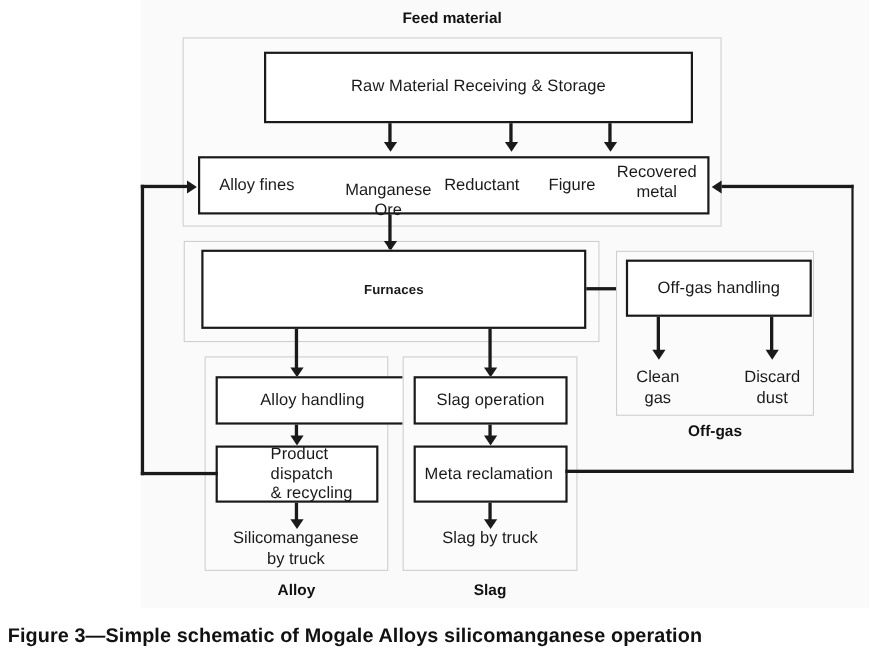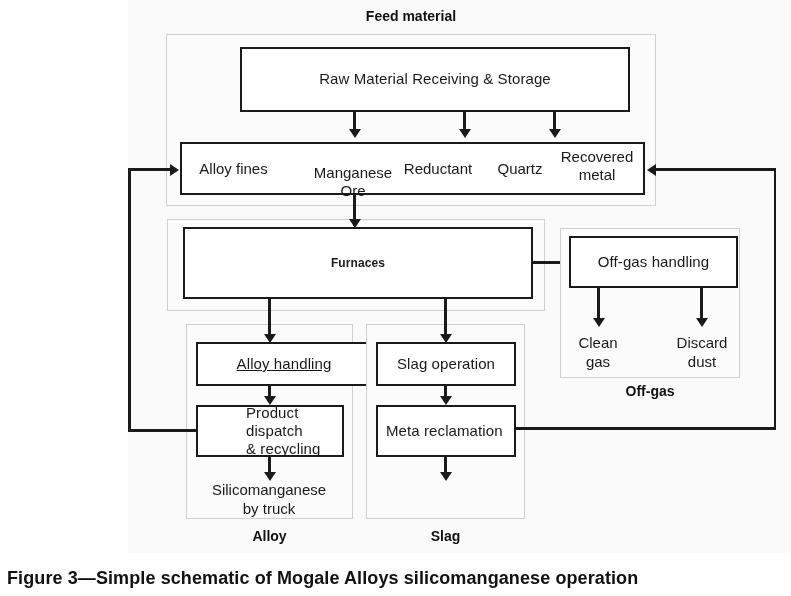--- a/index.html
+++ b/index.html
@@ -147,21 +147,21 @@
   <div class="arrow-down" style="left:458.5px; top:129px;"></div>
 
   <div class="vline" style="left:553px; top:112px; height:19px;"></div>
   <div class="arrow-down" style="left:548.5px; top:129px;"></div>
 
   <div class="pbox" style="left:180px; top:142px; width:465px; height:53px;"></div>
 
   <div class="feed-label" style="left:186px; top:160px; width:95px;">Alloy fines</div>
   <div class="feed-label" style="left:294px; top:148px; width:118px;margin-top:16px;">Manganese<br>Ore</div>
   <div class="feed-label" style="left:392px; top:160px; width:92px;">Reductant</div>
-  <div class="feed-label" style="left:485px; top:160px; width:70px;">Quartz</div>
+  <div class="feed-label" style="left:485px; top:160px; width:70px;">Figure</div>
   <div class="feed-label" style="left:552px; top:148px; width:90px;">Recovered<br>metal</div>
 
   <div class="panel" style="left:167px; top:219px; width:378px; height:92px;"></div>
 
   <div class="vline" style="left:353px; top:195px; height:31px;"></div>
   <div class="arrow-down" style="left:348.5px; top:219px;"></div>
 
   <div class="pbox bold" style="left:183px; top:227px; width:350px; height:72px;">Furnaces</div>
 
   <div class="hline" style="left:533px; top:261px; width:32px;"></div>
@@ -180,21 +180,21 @@
   <div class="ftext" style="left:558px; top:334px; width:80px;">Clean<br>gas</div>
   <div class="ftext" style="left:662px; top:334px; width:80px;">Discard<br>dust</div>
 
   <div class="gcap" style="left:560px; top:383px; width:180px;">Off-gas</div>
 
   <div class="panel" style="left:186px; top:324px; width:167px; height:195px;"></div>
 
   <div class="vline" style="left:268px; top:299px; height:38px;"></div>
   <div class="arrow-down" style="left:263.5px; top:334px;"></div>
 
-  <div class="pbox" style="left:196px; top:342px; width:176px; height:44px;text-decoration:underline;">Alloy handling</div>
+  <div class="pbox" style="left:196px; top:342px; width:176px; height:44px;">Alloy handling</div>
 
   <div class="vline" style="left:268px; top:386px; height:13px;"></div>
   <div class="arrow-down" style="left:263.5px; top:396px;"></div>
 
   <div class="pbox left-text" style="left:196px; top:405px; width:148px; height:52px;padding-left:48px;">Product dispatch<br>&amp; recycling</div>
 
   <div class="vline" style="left:268px; top:457px; height:18px;"></div>
   <div class="arrow-down" style="left:263.5px; top:472px;"></div>
 
   <div class="ftext" style="left:190px; top:481px; width:158px;">Silicomanganese<br>by truck</div>
@@ -209,20 +209,21 @@
   <div class="pbox" style="left:376px; top:342px; width:140px; height:44px;">Slag operation</div>
 
   <div class="vline" style="left:444px; top:386px; height:13px;"></div>
   <div class="arrow-down" style="left:439.5px; top:396px;"></div>
 
   <div class="pbox left-text" style="left:376px; top:405px; width:140px; height:52px;">Meta reclamation</div>
 
   <div class="vline" style="left:444px; top:457px; height:18px;"></div>
   <div class="arrow-down" style="left:439.5px; top:472px;"></div>
 
+  <div class="ftext" style="left:366px; top:481px; width:159px;">Slag by truck</div>
 
   <div class="gcap" style="left:366px; top:528px; width:159px;">Slag</div>
 
   <div class="hline" style="left:128px; top:429px; width:70px;"></div>
   <div class="vline" style="left:128px; top:168px; height:264px;"></div>
   <div class="hline" style="left:128px; top:168px; width:44px;"></div>
   <div class="arrow-right" style="left:170px; top:163.5px;"></div>
 
   <div class="hline" style="left:514px; top:427px; width:262px;"></div>
   <div class="vline" style="left:773.5px; top:168px; height:262px;"></div>

